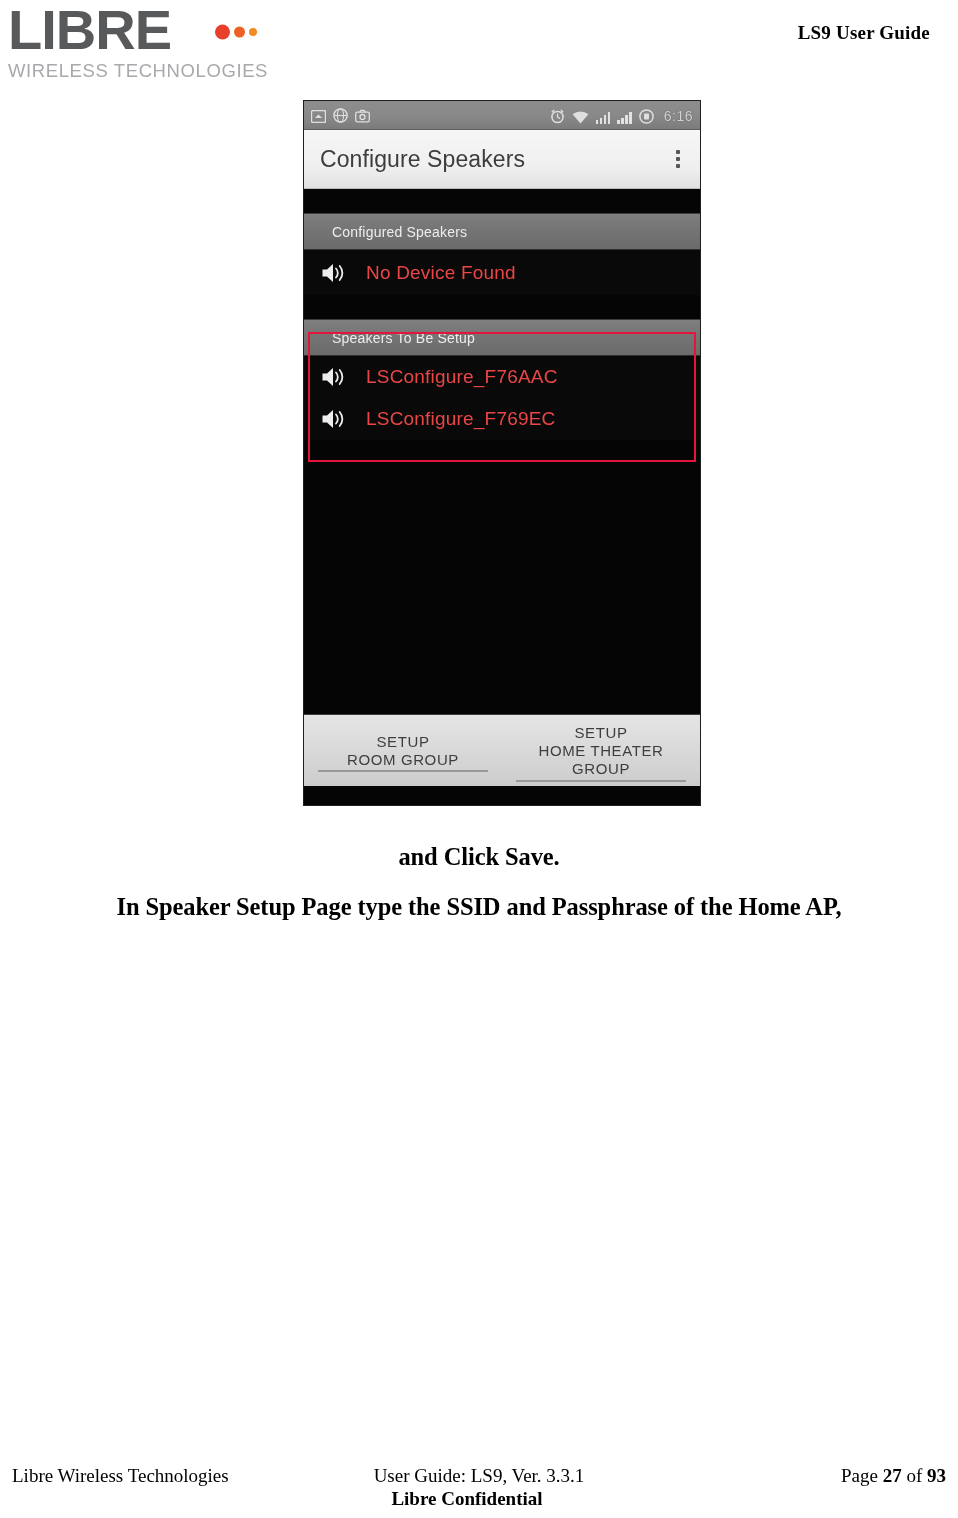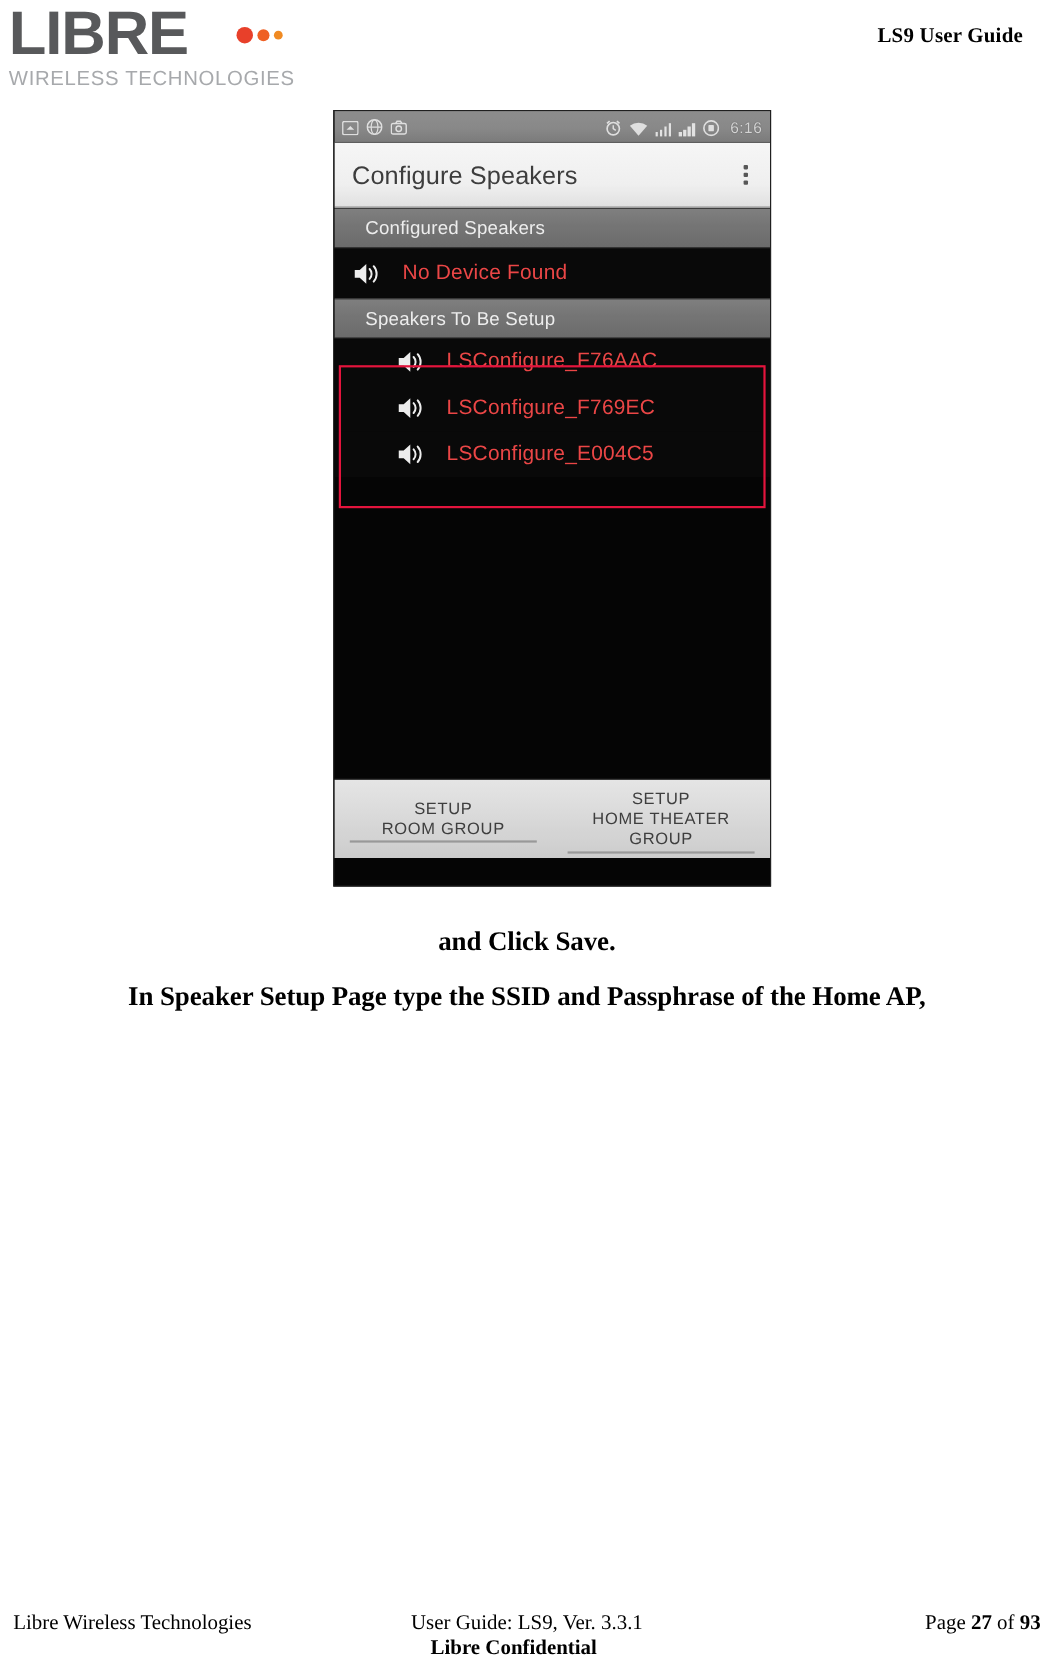--- a/index.html
+++ b/index.html
@@ -170,25 +170,26 @@
   }
 
   
   .section-head {
     height: 37px;
     background: linear-gradient(180deg,#7f7f7f 0%, #737373 50%, #6a6a6a 100%);
     display: flex;
     align-items: center;
     padding-left: 28px;
     box-sizing: border-box;
-    font-size: 17px;
+    font-size: 14px;
     color: #f2f2f2;
     letter-spacing: 0.2px;
     border-top: 1px solid #3a3a3a;
     border-bottom: 1px solid #2c2c2c;
+    margin-top: 24px;
   }
 
   
   .spk-row {
     height: 45px;
     display: flex;
     align-items: center;
     background: #040404;
     box-sizing: border-box;
   }
@@ -197,21 +198,21 @@
     display: flex;
     align-items: center;
     justify-content: center;
     flex: none;
   }
   .spk-label {
     font-size: 19px;
     color: #ef4444;
     letter-spacing: 0.2px;
   }
-  .spk-row.compact { height: 42px; padding-left: 40px; }
+  .spk-row.compact { height: 42px; }
 
   .list-body { background:#000; }
 
   
   .annot-box {
     position: absolute;
     left: 4px;
     top: 231px;
     width: 388px;
     height: 130px;
@@ -415,30 +416,20 @@
     <div class="spk-row compact">
       <span class="spk-icon">
         <svg width="30" height="24" viewBox="0 0 30 24">
           <path d="M2.5 8.5 h4.5 L13 3 v18 l-6-5.5 H2.5 Z" fill="#f2f2f2"></path>
           <path d="M16 7.5 a6.5 6.5 0 0 1 0 9" fill="none" stroke="#f2f2f2" stroke-width="1.8" stroke-linecap="round"></path>
           <path d="M19.7 5 a10.5 10.5 0 0 1 0 14" fill="none" stroke="#f2f2f2" stroke-width="1.8" stroke-linecap="round"></path>
         </svg>
       </span>
       <span class="spk-label">LSConfigure_F769EC</span>
     </div>
-    <div class="spk-row compact">
-      <span class="spk-icon">
-        <svg width="30" height="24" viewBox="0 0 30 24">
-          <path d="M2.5 8.5 h4.5 L13 3 v18 l-6-5.5 H2.5 Z" fill="#f2f2f2"></path>
-          <path d="M16 7.5 a6.5 6.5 0 0 1 0 9" fill="none" stroke="#f2f2f2" stroke-width="1.8" stroke-linecap="round"></path>
-          <path d="M19.7 5 a10.5 10.5 0 0 1 0 14" fill="none" stroke="#f2f2f2" stroke-width="1.8" stroke-linecap="round"></path>
-        </svg>
-      </span>
-      <span class="spk-label">LSConfigure_E004C5</span>
-    </div>
   </div>
 
   <div style="background:#000;height:274px;"></div>
 
   <div class="tab-bar">
     <div class="tab-btn">
       <span>SETUP</span>
       <span class="l2">ROOM GROUP</span>
     </div>
     <div class="tab-btn tab-right">

